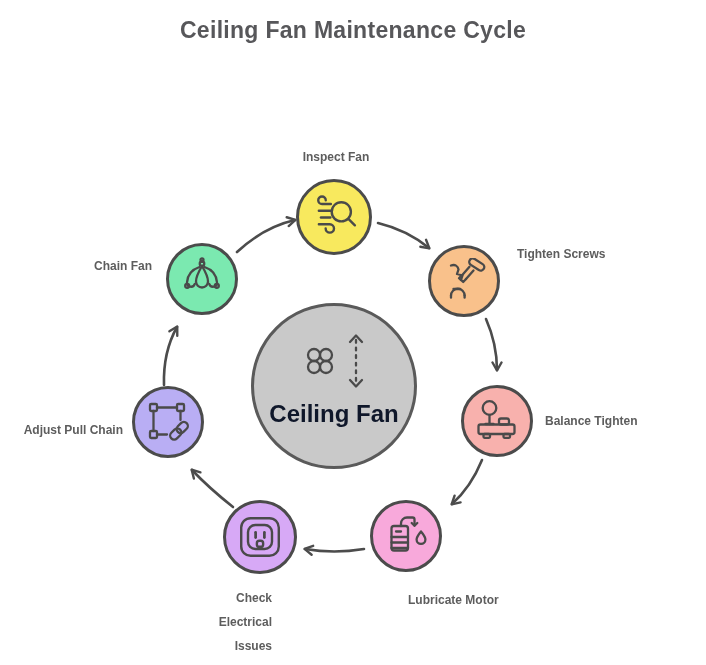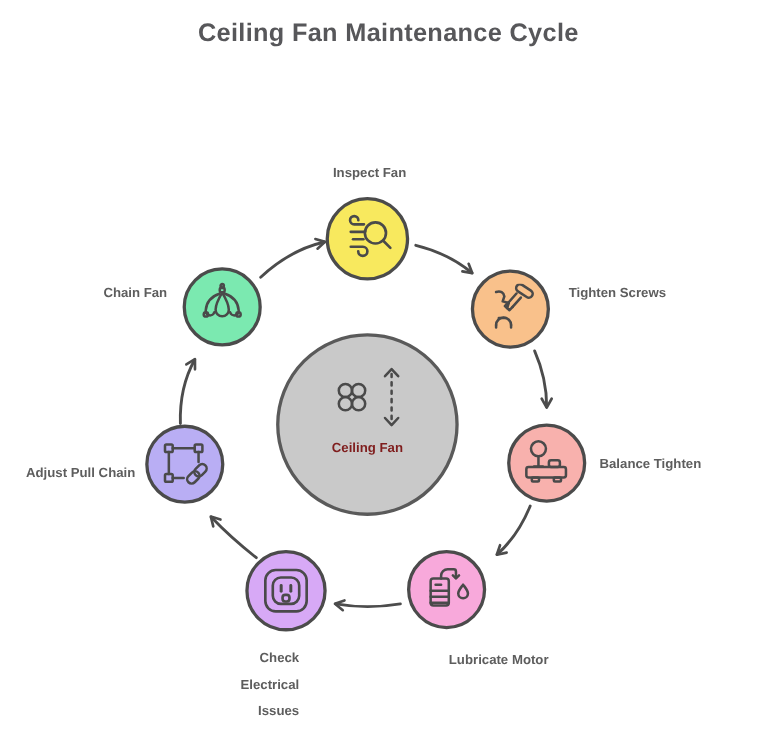--- a/index.html
+++ b/index.html
@@ -21,26 +21,26 @@
   .node-tighten{left:428px;top:245px;width:72px;height:72px;}
   .node-balance{left:461px;top:385px;width:72px;height:72px;}
   .node-lubricate{left:370px;top:500px;width:72px;height:72px;}
   .node-check{left:223px;top:500px;width:74px;height:74px;}
   .node-adjust{left:132px;top:386px;width:72px;height:72px;}
   .node-clean{left:166px;top:243px;width:72px;height:72px;}
   .node-center{
     left:251px;top:303px;width:166px;height:166px;border-color:#5a5a5a;
     flex-direction:column;justify-content:flex-start;padding-top:22px;
   }
-  .center-label{font-size:12px;font-weight:700;color:#7f1d1d;margin-top:6px;white-space:nowrap;}
+  .center-label{font-size:24px;font-weight:700;color:#0f172a;margin-top:6px;white-space:nowrap;}
   .label{
     position:absolute;font-size:12px;font-weight:600;line-height:24px;
   }
   .lbl-inspect{left:336px;top:157px;transform:translate(-50%,-50%);white-space:nowrap;}
-  .lbl-tighten{left:517px;top:266px;transform:translateY(-50%);white-space:nowrap;}
+  .lbl-tighten{left:517px;top:254px;transform:translateY(-50%);white-space:nowrap;}
   .lbl-balance{left:545px;top:421px;transform:translateY(-50%);white-space:nowrap;}
   .lbl-lubricate{left:408px;top:588px;width:96px;line-height:25px;text-align:left;}
   .lbl-check{left:182px;top:586px;width:90px;text-align:right;}
   .lbl-adjust{left:17px;top:408px;width:106px;text-align:right;margin-top:10px;}
   .lbl-clean{right:554px;top:266px;transform:translateY(-50%);white-space:nowrap;text-align:right;}
 </style>
 </head>
 <body>
 
 <div class="canvas" style="color: rgb(93, 93, 93); background-color: rgb(255, 255, 255);">

